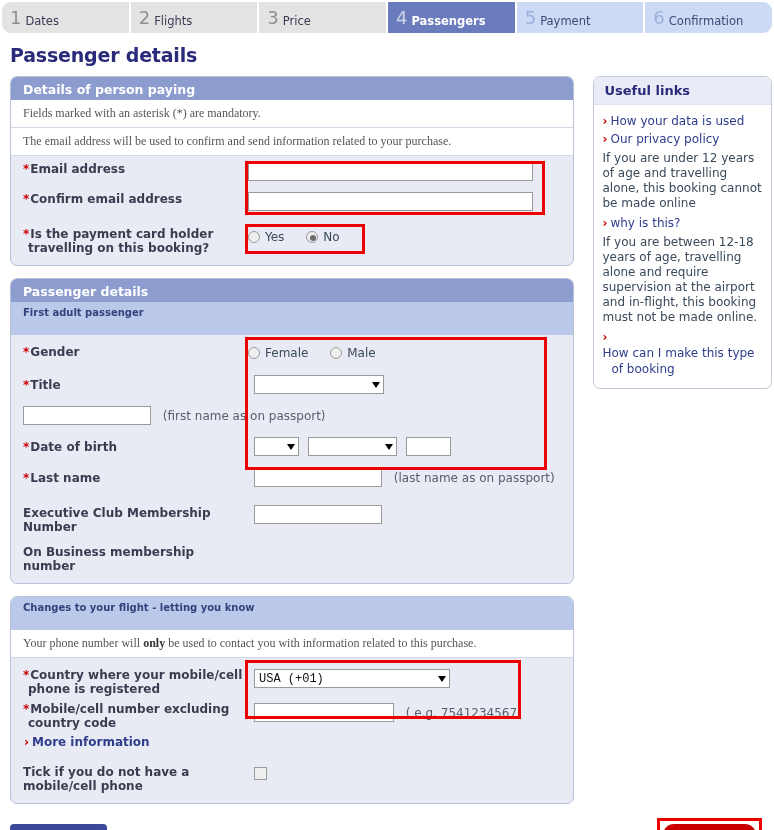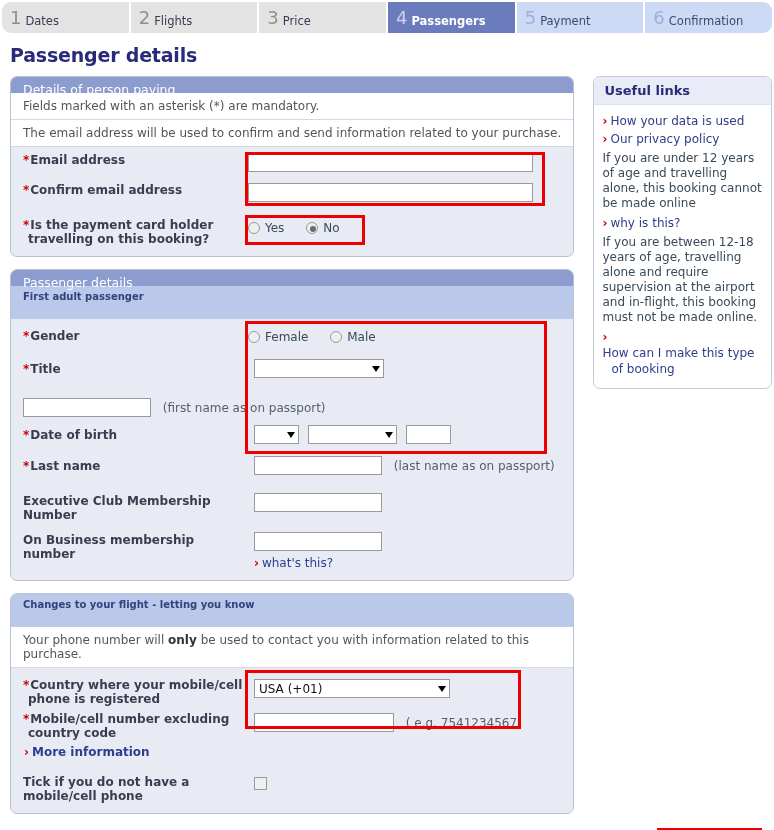--- a/index.html
+++ b/index.html
@@ -76,39 +76,40 @@
   .panel {
     border: 1px solid #b9c2d6;
     border-radius: 7px;
     background: #e8ebf4;
     margin-bottom: 12px;
     overflow: hidden;
   }
   .panel-head {
     background: #8c9cce;
     color: #ffffff;
-    font-weight: normal;
+    font-weight: bold;
     font-size: 12.5px;
     padding: 5px 0 5px 12px;
-    height: 16px;
+    height: 23px;
   }
   .panel-subhead {
     background: #bac9e9;
     color: #33417d;
     font-weight: bold;
     font-size: 10px;
     padding: 5px 0 5px 12px;
     height: 33px;
   }
   .note {
     background: #ffffff;
     color: #555555;
     font-size: 12px;
     padding: 6px 0 6px 12px;
     border-bottom: 1px solid #d3d8e6;
+    font-family: Liberation Serif, serif;
   }
   .note b { color: #333; }
 
   
   .rows { padding: 0 0 10px 0; position: relative; }
   .row {
     display: flex;
     align-items: flex-start;
     min-height: 26px;
     padding-left: 12px;
@@ -363,21 +364,21 @@
           </div>
           <div class="fld" style="padding-left:6px;">
             <span class="sel" style="width:130px;">
               <span></span>
               <span class="arrow"></span>
             </span>
           </div>
         </div>
 
         <div class="row" style="margin-top:5px;">
-          <div class="fld" style="margin-top:8px;">
+          <div class="fld" style="">
             <input type="text" style="width: 128px;" value="">
             <span class="hint">(first name as on passport)</span>
           </div>
         </div>
 
         <div class="row" style="margin-top:5px;">
           <div class="lab">
             <span class="ast">*</span><span>Date of birth</span>
           </div>
           <div class="fld" style="padding-left:6px;">
@@ -411,46 +412,40 @@
           <div class="fld" style="padding-left:6px; padding-top:5px;">
             <input type="text" style="width: 128px;" value="">
           </div>
         </div>
 
         <div class="row" style="margin-top:5px;">
           <div class="lab">
             <span>On Business membership</span><br>
             <span>number</span>
           </div>
-          <div class="fld" style="padding-left:6px; padding-top:5px;">
-            <input type="text" style="width: 128px;" value="">
-            <div style="margin-top:5px;">
-              <span class="chev">›</span><span class="lnk">what's this?</span>
-            </div>
-          </div>
         </div>
       </div>
     </div>
 
     <div class="panel">
       <div class="panel-subhead">Changes to your flight - letting you know</div>
       <div class="note">
         <span>Your phone number will </span><b>only</b><span> be used to contact you with information related to this purchase.</span>
       </div>
 
       <div class="rows" style="padding-top:6px;">
         <div class="hl" style="left:234px; top:2px; width:276px; height:59px;"></div>
 
         <div class="row">
           <div class="lab" style="padding-top:4px;">
             <span class="ast">*</span><span>Country where your mobile/cell</span><br>
             <span style="margin-left:5px;">phone is registered</span>
           </div>
           <div class="fld" style="padding-left:6px; padding-top:5px;">
-            <span class="sel" style="width:196px;">
+            <span class="sel" style="width:196px;font-family:Liberation Mono, monospace;">
               <span>USA (+01)</span>
               <span class="arrow"></span>
             </span>
           </div>
         </div>
 
         <div class="row" style="margin-top:2px;">
           <div class="lab" style="padding-top:4px;">
             <span class="ast">*</span><span>Mobile/cell number excluding</span><br>
             <span style="margin-left:5px;">country code</span>

